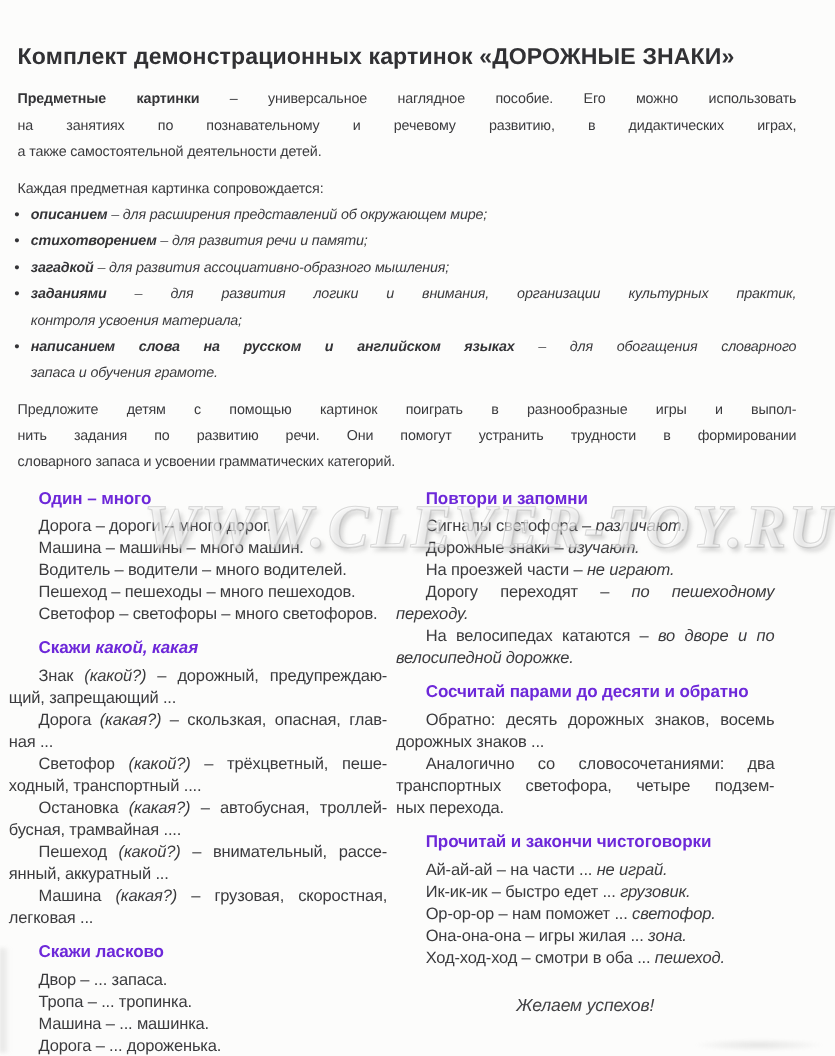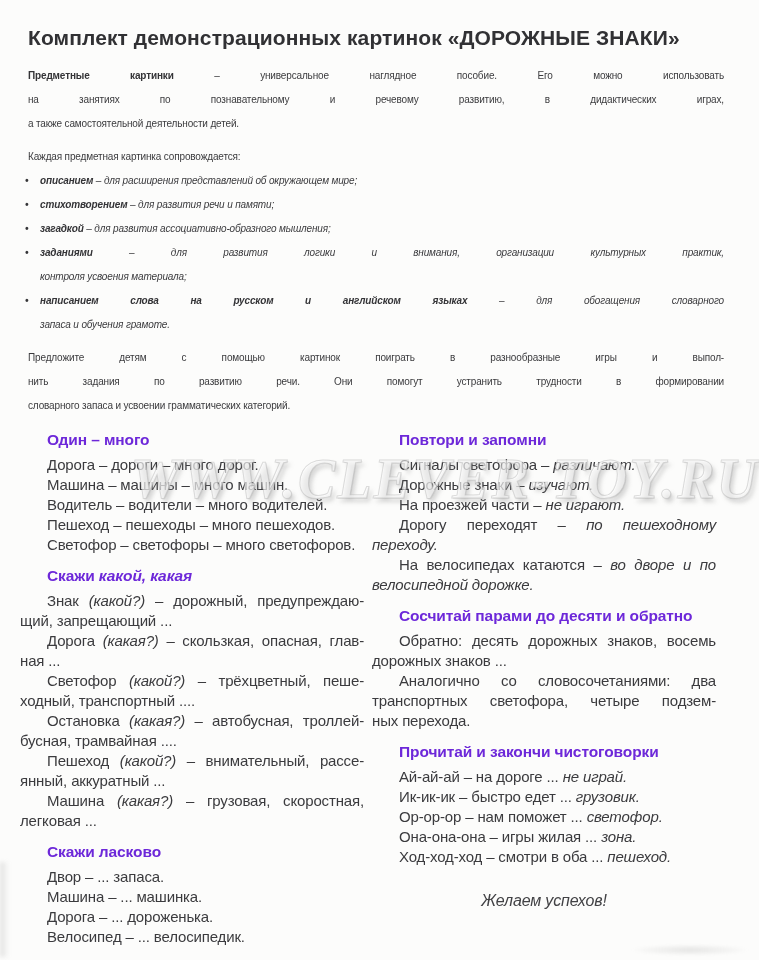--- a/index.html
+++ b/index.html
@@ -2,27 +2,27 @@
 <html lang="ru"><head>
 <meta charset="utf-8">
 <style>
   html,body{margin:0;padding:0;}
   body{
     width:759px;height:960px;position:relative;overflow:hidden;
     background:#fcfcfb;
     font-family:"Liberation Sans",sans-serif;
     color:#3b3b3e;
   }
-  .doc{position:absolute;inset:0;padding:26px 35px 0 28px;box-sizing:border-box;}
+  .doc{position:absolute;inset:0;padding:26px 35px 0 16px;box-sizing:border-box;margin-top:14px;}
   .title{
     font-size:21px;font-weight:bold;color:#313134;
     margin:0 0 14px 0;letter-spacing:.1px;white-space:nowrap;
   }
   
-  .intro{font-size:10px;line-height:24px;letter-spacing:-.15px;}
+  .intro{font-size:13px;line-height:24px;letter-spacing:-.15px;}
   .intro .block{margin:0 0 9px 0;}
   .ln{min-height:0;}
   .j{text-align:justify;text-align-last:justify;}
   .b{font-weight:bold;color:#343437;}
   .i{font-style:italic;}
   ul.bullets{list-style:none;margin:0 0 9px 0;padding:0;}
   ul.bullets li{position:relative;padding-left:12px;font-style:italic;}
   ul.bullets li::before{
     content:"\2022";position:absolute;left:-3px;top:0;
     font-weight:bold;color:#343437;
@@ -155,20 +155,23 @@
       <div class="para">
         <div class="ln j"><span>Машина </span><span class="i">(какая?)</span><span> – грузовая, скоростная,</span></div>
         <div class="ln">легковая ...</div>
       </div>
 
       <div class="h">Скажи ласково</div>
       <div class="para">
           <div class="ln">Двор – ... запаса.</div>
         </div>
       <div class="para">
+          <div class="ln">Тропа – ... тропинка.</div>
+        </div>
+      <div class="para">
           <div class="ln">Машина – ... машинка.</div>
         </div>
       <div class="para">
           <div class="ln">Дорога – ... дороженька.</div>
         </div>
       <div class="para">
           <div class="ln">Велосипед – ... велосипедик.</div>
         </div>
 
     </div>
@@ -200,21 +203,21 @@
         <div class="ln">дорожных знаков ...</div>
       </div>
       <div class="para">
         <div class="ln j">Аналогично со словосочетаниями: два</div>
         <div class="ln j">транспортных светофора, четыре подзем-</div>
         <div class="ln">ных перехода.</div>
       </div>
 
       <div class="h">Прочитай и закончи чистоговорки</div>
       <div class="para">
-        <div class="ln"><span>Ай-ай-ай – на дороге ... </span><span class="i">не играй.</span></div>
+        <div class="ln"><span>Ай-ай-ай – на части ... </span><span class="i">не играй.</span></div>
       </div>
       <div class="para">
         <div class="ln"><span>Ик-ик-ик – быстро едет ... </span><span class="i">грузовик.</span></div>
       </div>
       <div class="para">
         <div class="ln"><span>Ор-ор-ор – нам поможет ... </span><span class="i">светофор.</span></div>
       </div>
       <div class="para">
         <div class="ln"><span>Она-она-она – игры жилая ... </span><span class="i">зона.</span></div>
       </div>

